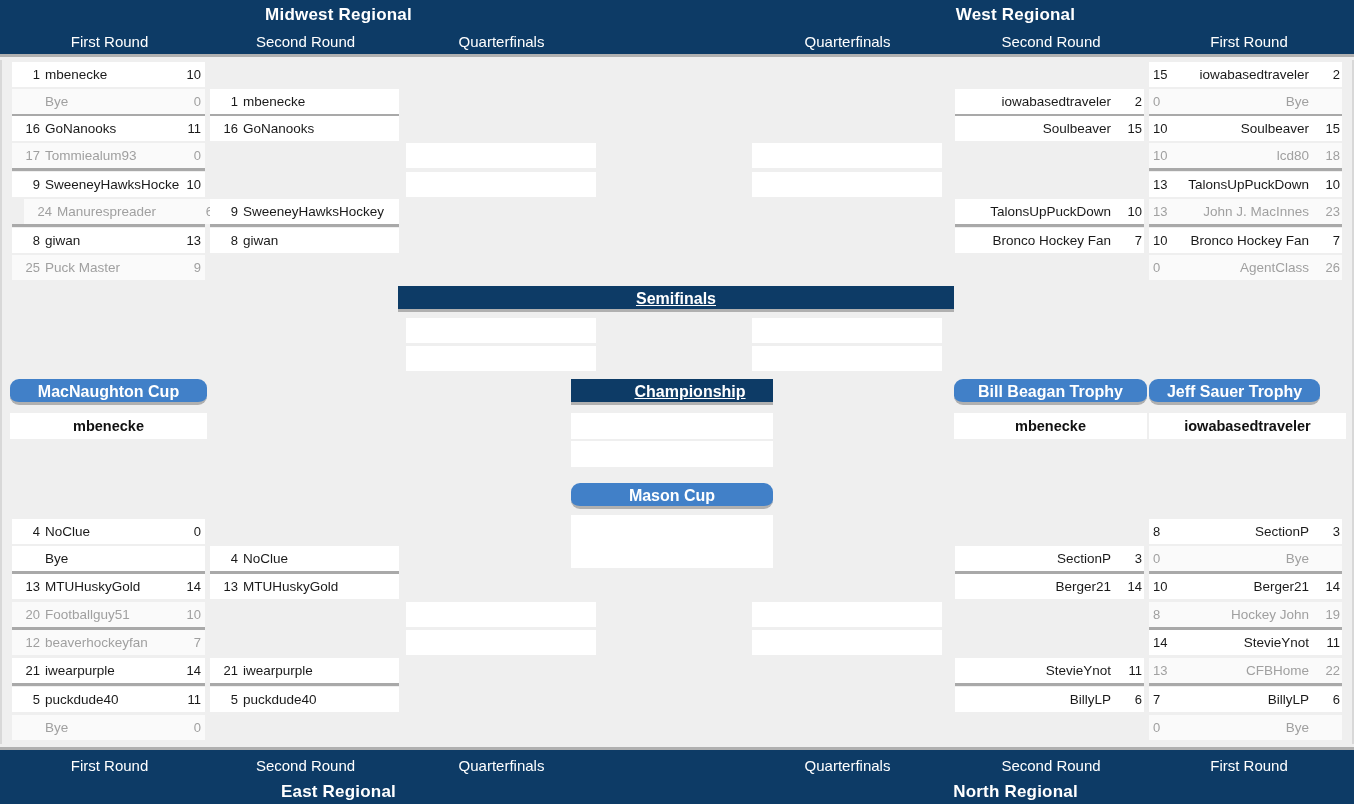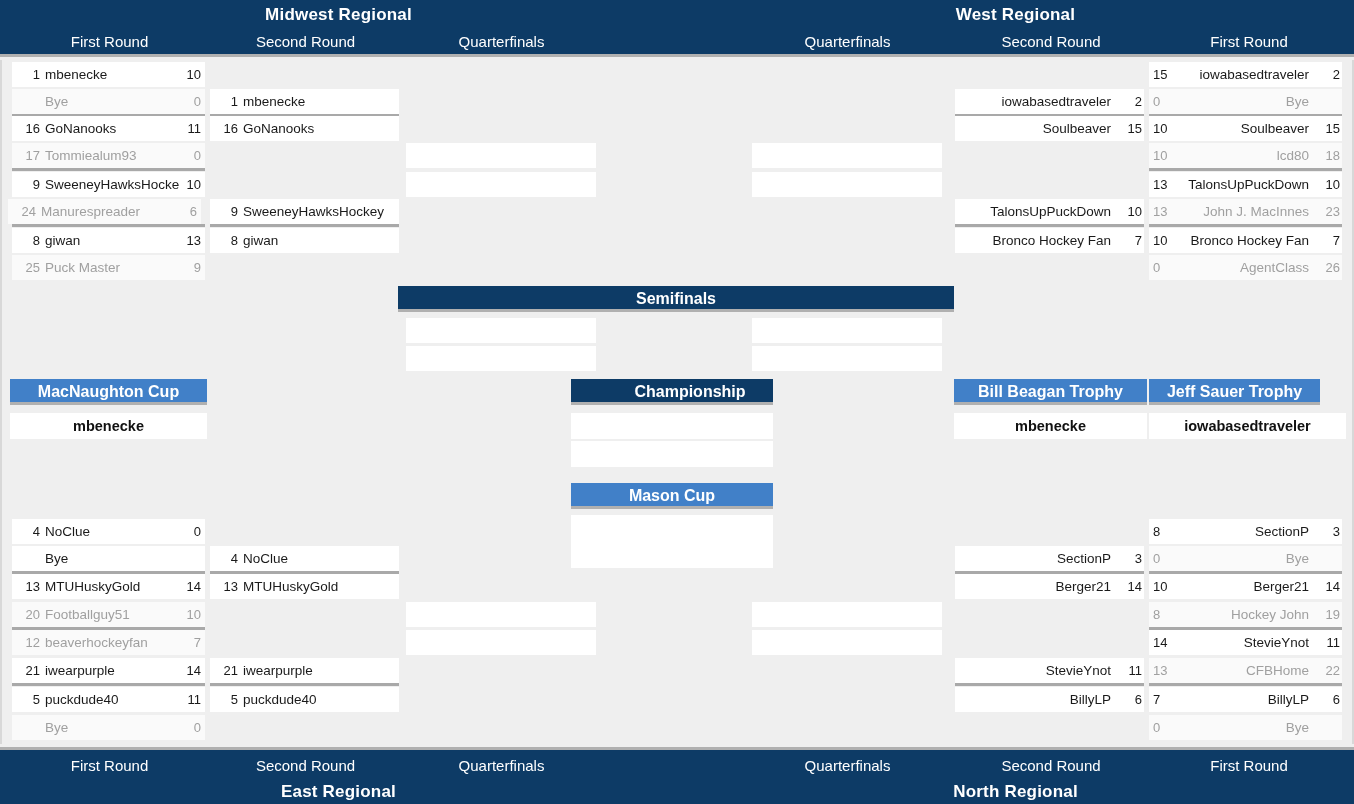--- a/index.html
+++ b/index.html
@@ -57,22 +57,22 @@
 
   
   .slot{ position:absolute; height:25px; background:#ffffff; }
 
   
   .banner{
     position:absolute; text-align:center; color:#fff;
     font-weight:bold; font-size:16px; line-height:26px; height:26px;
     border-bottom:3px solid #b0b0b0;
   }
-  .banner.navy{ background:#0d3b66; }
-  .banner.blue{ background:#4180c8; }
+  .banner.navy{ background:#0d3b66;text-decoration:underline; }
+  .banner.blue{ background:#4180c8;border-radius:9px; }
 
   .winnerbox{
     position:absolute; height:26px; line-height:26px; background:#fff;
     text-align:center; font-weight:bold; font-size:14.5px; color:#111;
   }
   .emptybox{ position:absolute; height:26px; background:#ffffff; }
 
   .edgeline{ position:absolute; top:60px; height:684px; width:2px; background:#d8d8d8; }
 </style>
 </head>
@@ -126,21 +126,21 @@
       <span class="seed">17</span>
       <span class="nm">Tommiealum93</span>
       <span class="sc">0</span>
     </div>
     <div class="joiner" style="left:12px;top:168px;width:193px;"></div>
     <div class="cell lft" style="left:12px;top:172px;width:193px;">
       <span class="seed">9</span>
       <span class="nm">SweeneyHawksHockey</span>
       <span class="sc">10</span>
     </div>
-    <div class="cell lft loser" style="left:8px;top:199px;width:193px;">
+    <div class="cell lft loser" style="left:24px;top:199px;width:193px;">
       <span class="seed">24</span>
       <span class="nm">Manurespreader</span>
       <span class="sc">6</span>
     </div>
     <div class="joiner" style="left:12px;top:224px;width:193px;"></div>
     <div class="cell lft" style="left:12px;top:228px;width:193px;">
       <span class="seed">8</span>
       <span class="nm">giwan</span>
       <span class="sc">13</span>
     </div>

